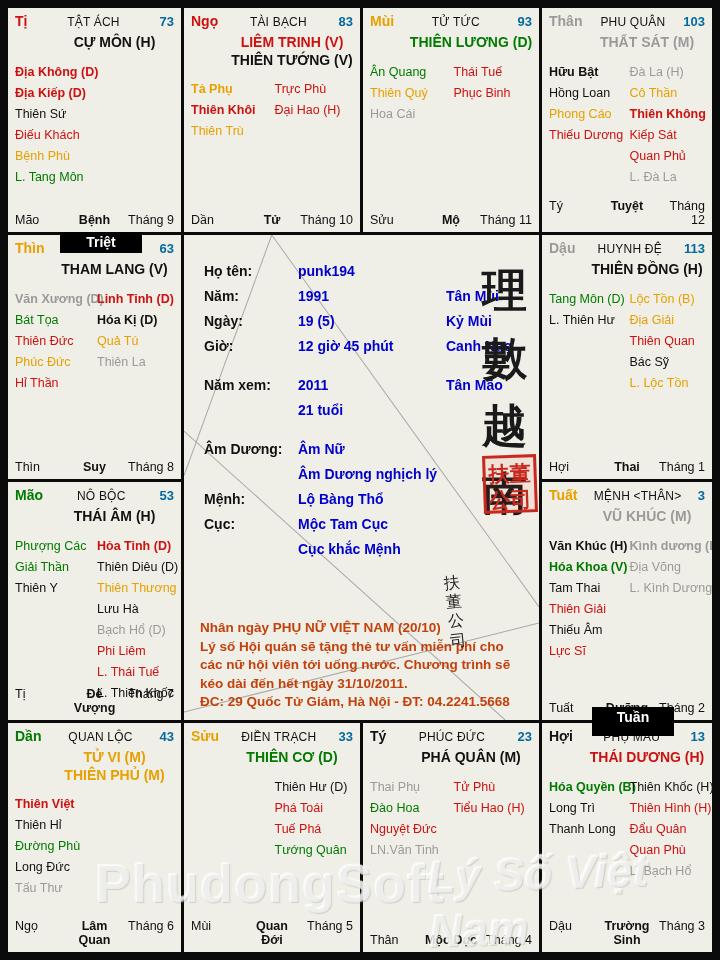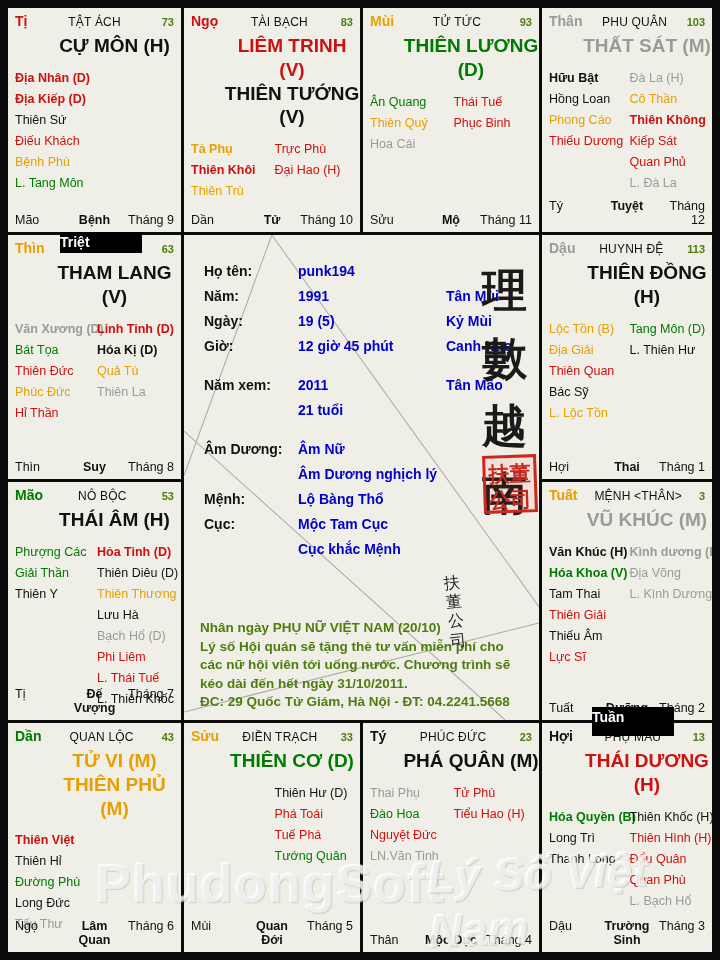--- a/index.html
+++ b/index.html
@@ -18,53 +18,53 @@
   .palace,.center{background:#f0efe7;position:relative;overflow:hidden;}
   .p-ti{grid-area:1/1}.p-ngo{grid-area:1/2}.p-mui{grid-area:1/3}.p-than{grid-area:1/4}
   .p-thin{grid-area:2/1}.p-dau{grid-area:2/4}
   .p-mao{grid-area:3/1}.p-tuat{grid-area:3/4}
   .p-dan{grid-area:4/1}.p-suu{grid-area:4/2}.p-ty{grid-area:4/3}.p-hoi{grid-area:4/4}
   .center{grid-area:2/2/4/4;}
 
   .p-head{display:flex;align-items:baseline;padding:5px 7px 0 7px;}
   .p-branch{font-size:14px;font-weight:700;}
   .p-name{flex:1;text-align:center;font-size:12px;font-weight:400;color:#111;letter-spacing:.2px;}
-  .p-num{font-size:11px;font-weight:700;color:#4d7c0f;}
-  .p-main{text-align:center;margin-top:5px;font-size:19px;font-weight:700;line-height:1.25;padding-left:40px;}
+  .p-num{font-size:13px;font-weight:700;color:#0369a1;}
+  .p-main{text-align:center;margin-top:5px;font-size:14px;font-weight:700;line-height:1.25;padding-left:40px;}
   .p-stars{display:flex;padding:10px 2px 0 7px;}
   .p-col{width:50%;}
   .star{font-size:12.5px;line-height:21px;white-space:nowrap;}
   .p-foot{position:absolute;left:7px;right:7px;bottom:5px;display:flex;align-items:baseline;font-size:12.5px;color:#111;}
   .f-branch{width:33%;}
   .f-van{width:34%;text-align:center;font-weight:700;}
   .f-month{width:33%;text-align:right;}
 
   .c-red{color:#cc1111}.c-green{color:#007a00}.c-orange{color:#e6a000}
   .c-gray{color:#9a9a9a}.c-black{color:#111}.b{font-weight:700}
 
   
   #aspects{position:absolute;left:0;top:0;width:100%;height:100%;}
   #c-info{position:absolute;left:20px;top:24px;}
   .c-row{display:flex;line-height:25px;font-size:14px;font-weight:700;}
   .c-row.gap{height:14px;}
   .c-label{width:94px;color:#111;}
   .c-v1{width:148px;color:#0000cc;white-space:pre;}
   .c-v2{color:#0000cc;white-space:pre;}
-  #c-announce{position:absolute;left:16px;bottom:8px;color:#4d7c0f;font-size:13.5px;font-weight:700;line-height:1.38;}
+  #c-announce{position:absolute;left:16px;bottom:8px;color:#c2410c;font-size:13.5px;font-weight:700;line-height:1.38;}
   .calli{position:absolute;right:12px;top:22px;font-family:"DejaVu Serif",serif;
     font-size:45px;line-height:1.5;color:#1a1a1a;white-space:pre-line;text-align:center;font-weight:700;}
   .calli-sub{position:absolute;right:76px;top:338px;font-family:"DejaVu Serif",serif;
     font-size:16px;line-height:1.2;color:#222;white-space:pre-line;text-align:center;transform:rotate(-6deg);}
   .seal{position:absolute;right:2px;top:220px;width:54px;height:58px;border:3px solid #c8281e;
     color:#c8281e;background:rgba(230,60,40,.07);white-space:pre-line;text-align:center;
     font-size:21px;line-height:1.25;font-weight:700;transform:rotate(-2deg);padding-top:3px;box-sizing:border-box;}
 
   
   .ovl{position:absolute;background:#000;color:#fff;font-size:14px;font-weight:700;
-    text-align:left;line-height:20px;z-index:5;}
+    text-align:center;line-height:20px;z-index:5;}
   .triet{left:60px;top:232px;width:82px;height:21px;}
   .tuan{left:592px;top:707px;width:82px;height:29px;}
 
   
   .wm{position:absolute;color:rgba(255,255,255,.55);z-index:4;pointer-events:none;
     text-shadow:1px 1px 1px rgba(120,120,110,.25), -1px -1px 1px rgba(255,255,255,.7);}
   .wm1{left:95px;top:852px;font-size:54px;font-weight:700;letter-spacing:1px;}
   .wm2{left:428px;top:845px;font-size:46px;font-style:italic;font-weight:700;transform:rotate(-2deg);}
 </style>
 </head>
@@ -76,21 +76,21 @@
         <div class="p-head">
           <span class="p-branch c-red">Tị</span>
           <span class="p-name">TẬT ÁCH</span>
           <span class="p-num">73</span>
         </div>
         <div class="p-main">
           <div class="c-black">CỰ MÔN (H)</div>
         </div>
         <div class="p-stars">
           <div class="p-col">
-            <div class="star c-red b">Địa Nhân (D)</div>
+            <div class="star c-red b">Địa Không (D)</div>
             <div class="star c-red b">Địa Kiếp (D)</div>
             <div class="star c-black">Thiên Sứ</div>
             <div class="star c-red">Điếu Khách</div>
             <div class="star c-orange">Bệnh Phù</div>
             <div class="star c-green">L. Tang Môn</div>
           </div>
         </div>
         <div class="p-foot">
           <span class="f-branch">Mão</span>
           <span class="f-van">Bệnh</span>
@@ -215,29 +215,29 @@
         <div class="p-head">
           <span class="p-branch c-gray">Dậu</span>
           <span class="p-name">HUYNH ĐỆ</span>
           <span class="p-num">113</span>
         </div>
         <div class="p-main">
           <div class="c-black">THIÊN ĐỒNG (H)</div>
         </div>
         <div class="p-stars">
           <div class="p-col">
+            <div class="star c-green">Tang Môn (D)</div>
+            <div class="star c-black">L. Thiên Hư</div>
+          </div>
+          <div class="p-col">
             <div class="star c-orange">Lộc Tồn (B)</div>
             <div class="star c-orange">Địa Giải</div>
             <div class="star c-red">Thiên Quan</div>
             <div class="star c-black">Bác Sỹ</div>
             <div class="star c-orange">L. Lộc Tồn</div>
-          </div>
-          <div class="p-col">
-            <div class="star c-green">Tang Môn (D)</div>
-            <div class="star c-black">L. Thiên Hư</div>
           </div>
         </div>
         <div class="p-foot">
           <span class="f-branch">Hợi</span>
           <span class="f-van">Thai</span>
           <span class="f-month">Tháng 1</span>
         </div>
       </div>
     <div class="palace p-mao">
         <div class="p-head">

